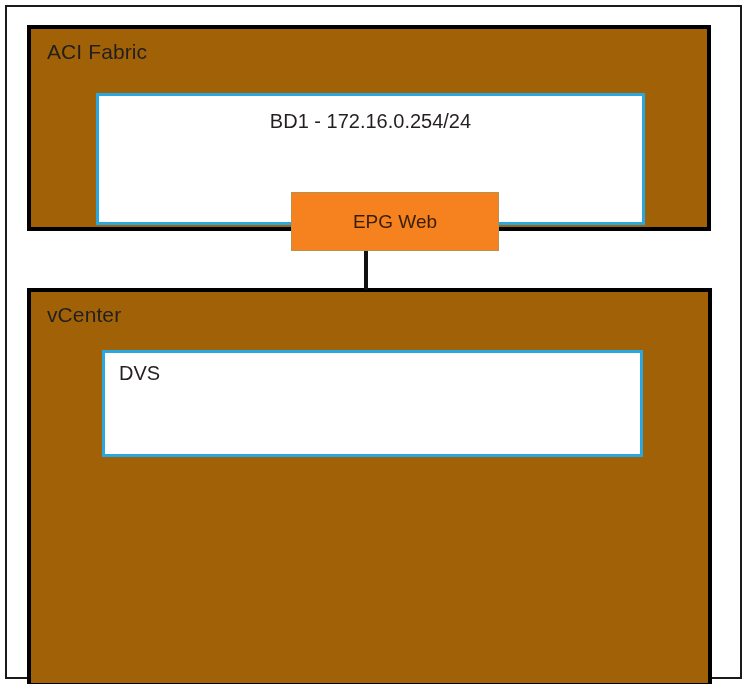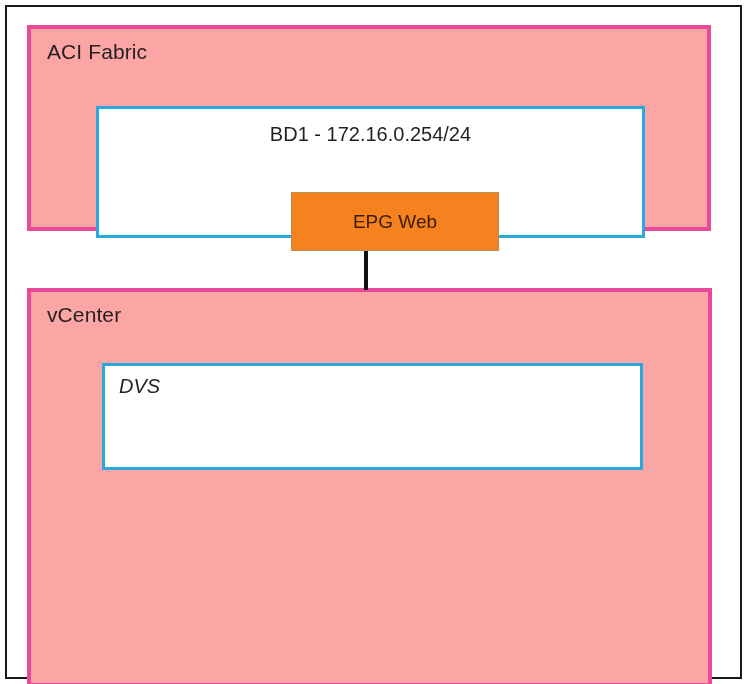--- a/index.html
+++ b/index.html
@@ -27,22 +27,22 @@
     top: 5px;
     width: 737px;
     height: 674px;
     border: 2px solid #1a1a1a;
     box-sizing: border-box;
   }
 
   
   .container-box {
     position: absolute;
-    background: #fca5a5;
-    border: 4px solid #ec4899;
+    background: #a16207;
+    border: 4px solid #000000;
     box-sizing: border-box;
   }
 
   #aci-fabric-box {
     left: 27px;
     top: 25px;
     width: 684px;
     height: 206px;
   }
 
@@ -62,21 +62,20 @@
     letter-spacing: 0.1px;
     white-space: nowrap;
   }
 
   
   .blue-box {
     position: absolute;
     background: #ffffff;
     border: 3px solid #29a8e0;
     box-sizing: border-box;
-    margin-top: 13px;
   }
 
   #bd1-box {
     left: 65px;
     top: 64px;
     width: 549px;
     height: 132px;
   }
 
   #dvs-box {
@@ -97,21 +96,20 @@
     white-space: nowrap;
   }
 
   .blue-box-label {
     position: absolute;
     top: 9px;
     left: 14px;
     font-size: 20px;
     color: #231f20;
     white-space: nowrap;
-    font-style: italic;
   }
 
   
   .orange-box {
     position: absolute;
     background: #f5821f;
     border: 1px solid #b9914f;
     box-sizing: border-box;
     display: flex;
     flex-direction: column;

